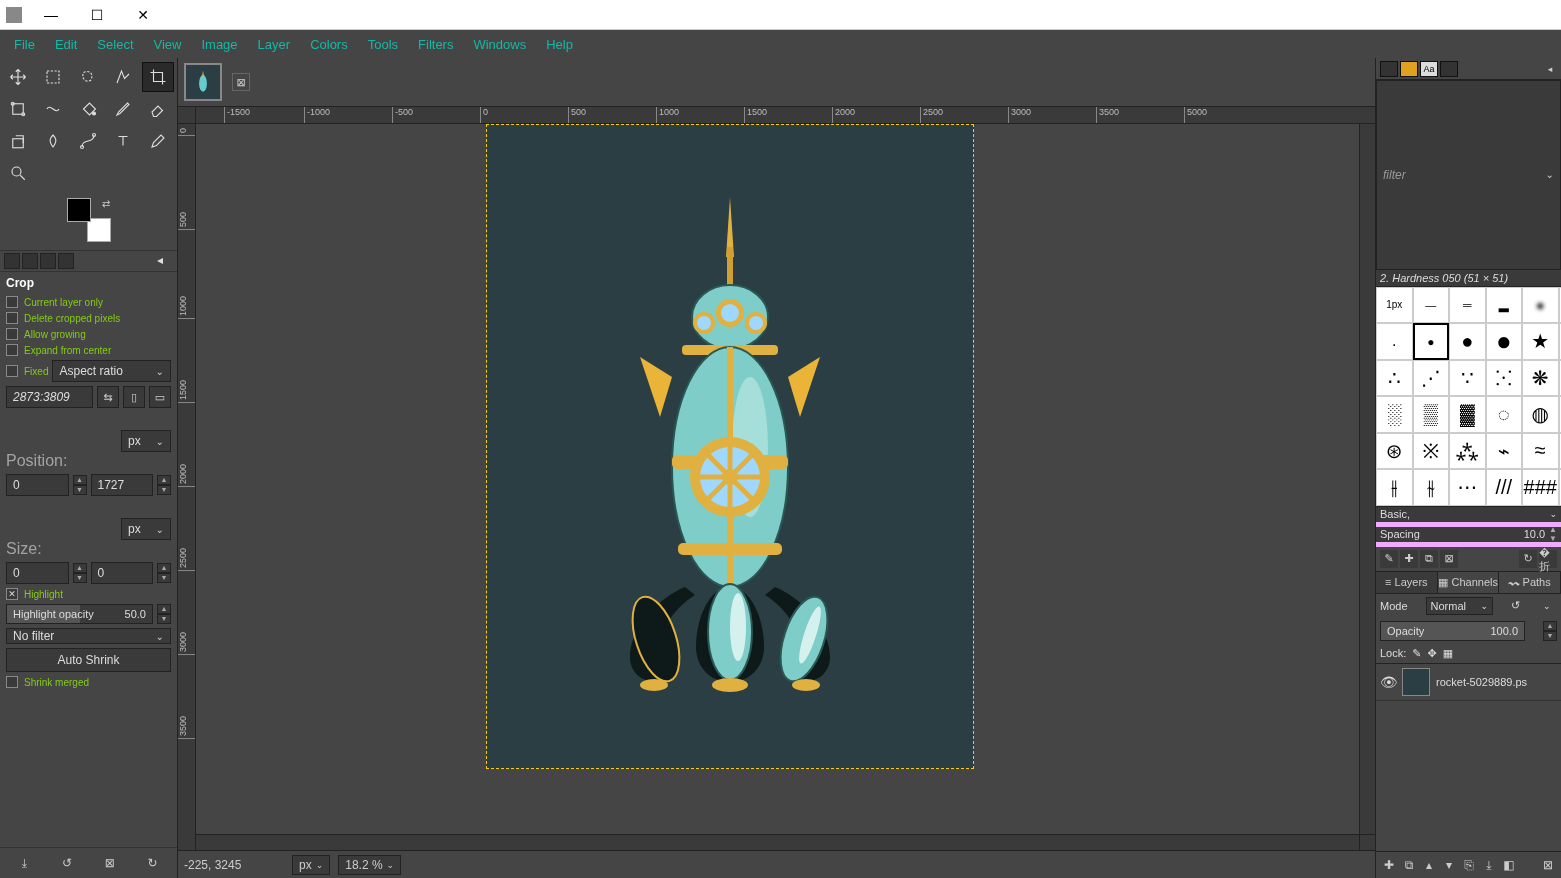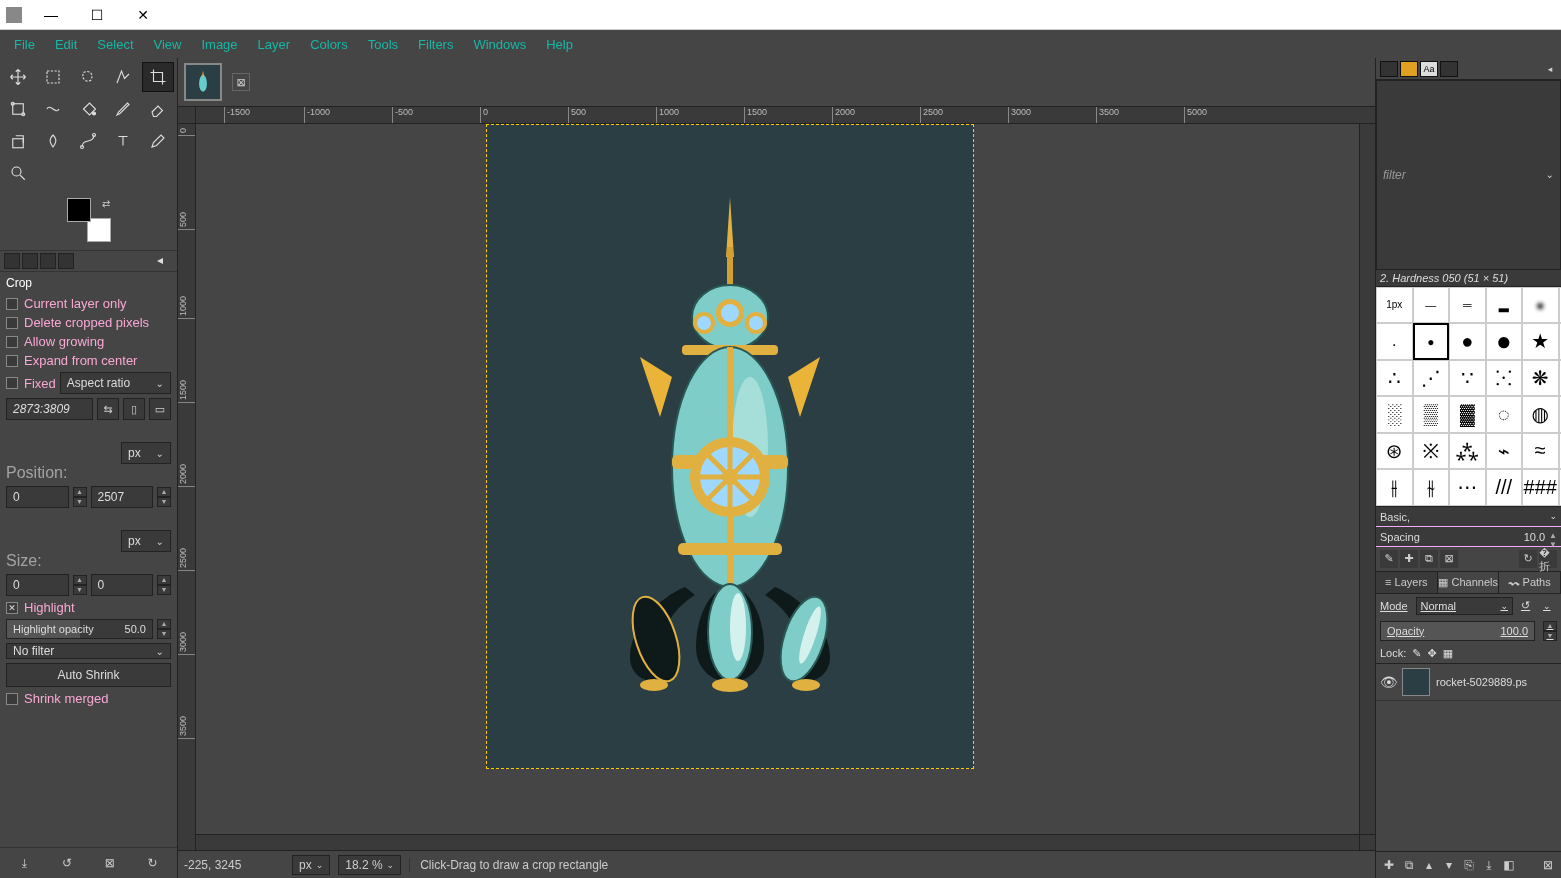--- a/index.html
+++ b/index.html
@@ -19,23 +19,23 @@
 .tool{width:32px;height:30px;display:flex;align-items:center;justify-content:center;color:#ddd;}
 .tool.sel{background:#2a2a2a;border:1px solid #111;}
 .tool svg{width:18px;height:18px;stroke:#ddd;fill:none;stroke-width:1.5;}
 .fgbg{position:relative;width:44px;height:44px;margin:6px auto 8px;}
 .fgbg .fg{position:absolute;top:0;left:0;width:24px;height:24px;background:#000;border:1px solid #aaa;}
 .fgbg .bg{position:absolute;bottom:0;right:0;width:24px;height:24px;background:#fff;border:1px solid #aaa;}
 .fgbg .sw{position:absolute;top:0;right:0;font-size:10px;color:#ccc;}
 .opttabs{display:flex;gap:2px;padding:2px 4px;border-top:1px solid #333;border-bottom:1px solid #333;align-items:center;height:22px;}
 .opttabs .t{width:16px;height:16px;background:#333;border:1px solid #222;}
 .opttabs .spacer{flex:1;}
-.opthdr{padding:4px 6px;font-weight:normal;color:#fff;font-size:12px;}
+.opthdr{padding:4px 6px;font-weight:bold;color:#fff;font-size:12px;}
 .optbody{padding:2px 6px;display:flex;flex-direction:column;gap:4px;overflow:auto;}
-.chk{display:flex;align-items:center;gap:6px;font-size:13px;color:#f9a8d4;}
+.chk{display:flex;align-items:center;gap:6px;font-size:10px;color:#84cc16;}
 .chk .box{width:12px;height:12px;border:1px solid #888;background:#3a3a3a;flex-shrink:0;}
 .chk .box.on::after{content:"✕";display:block;font-size:9px;line-height:10px;text-align:center;color:#ddd;}
 .rowctl{display:flex;gap:4px;align-items:center;}
 .fieldbox{flex:1;background:#3a3a3a;border:1px solid #222;height:22px;display:flex;align-items:center;padding:0 6px;color:#ddd;font-size:12px;}
 .selectbox{background:#3a3a3a;border:1px solid #222;height:22px;display:flex;align-items:center;padding:0 6px;gap:6px;color:#ddd;font-size:12px;flex:1;justify-content:space-between;}
 .selectbox .chev{font-size:10px;color:#ccc;}
 .lbl{font-size:16px;color:#a3a3a3;margin-top:40px;}
 .nudge{width:14px;display:flex;flex-direction:column;}
 .nudge div{height:10px;border:1px solid #222;background:#3a3a3a;font-size:7px;text-align:center;line-height:8px;color:#aaa;}
 .tinyicon{width:22px;height:22px;border:1px solid #222;background:#3a3a3a;display:flex;align-items:center;justify-content:center;font-size:11px;color:#ccc;}
@@ -75,29 +75,29 @@
 .right{width:186px;background:#454545;display:flex;flex-direction:column;border-left:1px solid #222;}
 .docktabs{height:22px;display:flex;align-items:center;gap:2px;padding:2px 4px;border-bottom:1px solid #222;}
 .docktabs .dt{width:18px;height:16px;background:#333;border:1px solid #111;}
 .docktabs .dt.sel{background:#e0a020;}
 .docktabs .sp{flex:1;}
 .docktabs .menu{width:14px;height:14px;color:#ccc;font-size:9px;display:flex;align-items:center;justify-content:center;}
 .brushinfo{background:#3a3a3a;border-bottom:1px solid #222;padding:2px 4px;font-size:11px;font-style:italic;color:#ddd;}
 .brushgrid{background:#fff;height:220px;overflow:auto;display:grid;grid-template-columns:repeat(6,1fr);gap:0;border-bottom:1px solid #222;}
 .brush{aspect-ratio:1;border:1px solid #ccc;display:flex;align-items:center;justify-content:center;background:#fff;}
 .brush.sel{border:2px solid #000;}
-.brushrow{display:flex;background:#3a3a3a;border-bottom:1px solid #f0abfc;height:20px;padding:4px 4px;font-size:11px;}
+.brushrow{display:flex;align-items:center;background:#3a3a3a;border-bottom:5px solid #f0abfc;height:20px;padding:4px 4px;font-size:11px;}
 .brushrow .sp{flex:1;}
 .iconrow{display:flex;gap:2px;padding:3px 4px;border-bottom:1px solid #222;}
 .iconrow .ic{width:18px;height:18px;background:#3a3a3a;display:flex;align-items:center;justify-content:center;font-size:11px;color:#ccc;}
 .iconrow .sp{flex:1;}
 .layertabs{height:22px;display:flex;align-items:center;border-bottom:1px solid #222;}
 .layertabs .lt{flex:1;display:flex;align-items:center;justify-content:center;gap:3px;font-size:11px;color:#ccc;height:100%;border-right:1px solid #222;}
 .layertabs .lt.sel{background:#3a3a3a;}
-.moderow{display:flex;align-items:center;gap:8px;padding:3px 4px;font-size:11px;text-decoration:underline;}
+.moderow{display:flex;align-items:center;gap:18px;padding:3px 4px;font-size:11px;}
 .moderow .sel{flex:1;background:#3a3a3a;border:1px solid #222;padding:2px 4px;display:flex;justify-content:space-between;align-items:center;}
 .lockrow{display:flex;align-items:center;gap:6px;padding:3px 4px;font-size:11px;border-bottom:1px solid #222;}
 .layerlist{flex:1;overflow:auto;}
 .layer{display:flex;align-items:center;gap:6px;padding:4px;border-bottom:1px solid #333;}
 .layer .eye{width:16px;font-size:14px;color:#ddd;text-align:center;}
 .layer .thumb{width:28px;height:28px;background:#2b3e44;border:1px solid #888;}
 .layer .name{font-size:11px;color:#ddd;flex:1;overflow:hidden;white-space:nowrap;}
 .rightfoot{display:flex;gap:2px;padding:4px;border-top:1px solid #222;}
 .rightfoot .ic{width:18px;height:18px;color:#ccc;display:flex;align-items:center;justify-content:center;font-size:12px;}
 .rightfoot .sp{flex:1;}
@@ -273,21 +273,21 @@
             <span>px</span>
             <span class="chev">⌄</span>
           </div>
         </div>
     <div class="rowctl">
       <div class="fieldbox">0</div>
           <div class="nudge">
             <div>▲</div>
             <div>▼</div>
           </div>
-      <div class="fieldbox">2507</div>
+      <div class="fieldbox">1727</div>
           <div class="nudge">
             <div>▲</div>
             <div>▼</div>
           </div>
     </div>
     <div class="rowctl">
           <span class="lbl" style="flex:1">Size:</span>
       <div class="selectbox" style="flex:0 0 50px;">
             <span>px</span>
             <span class="chev">⌄</span>
@@ -431,21 +431,20 @@
   <div class="statusbar">
     <span class="coord">-225, 3245</span>
     <div class="unit">
           <span>px</span>
           <span class="chev" style="font-size:9px;">⌄</span>
         </div>
     <div class="unit">
           <span>18.2 %</span>
           <span class="chev" style="font-size:9px;">⌄</span>
         </div>
-    <span class="msg">Click-Drag to draw a crop rectangle</span>
   </div>
 </div>
 
 <div class="right">
   <div class="docktabs">
     <div class="dt"></div>
     <div class="dt sel"></div>
     <div class="dt" style="background:#ddd;color:#000;font-size:9px;text-align:center;line-height:14px;">Aa</div>
     <div class="dt"></div>
     <div class="sp"></div>

